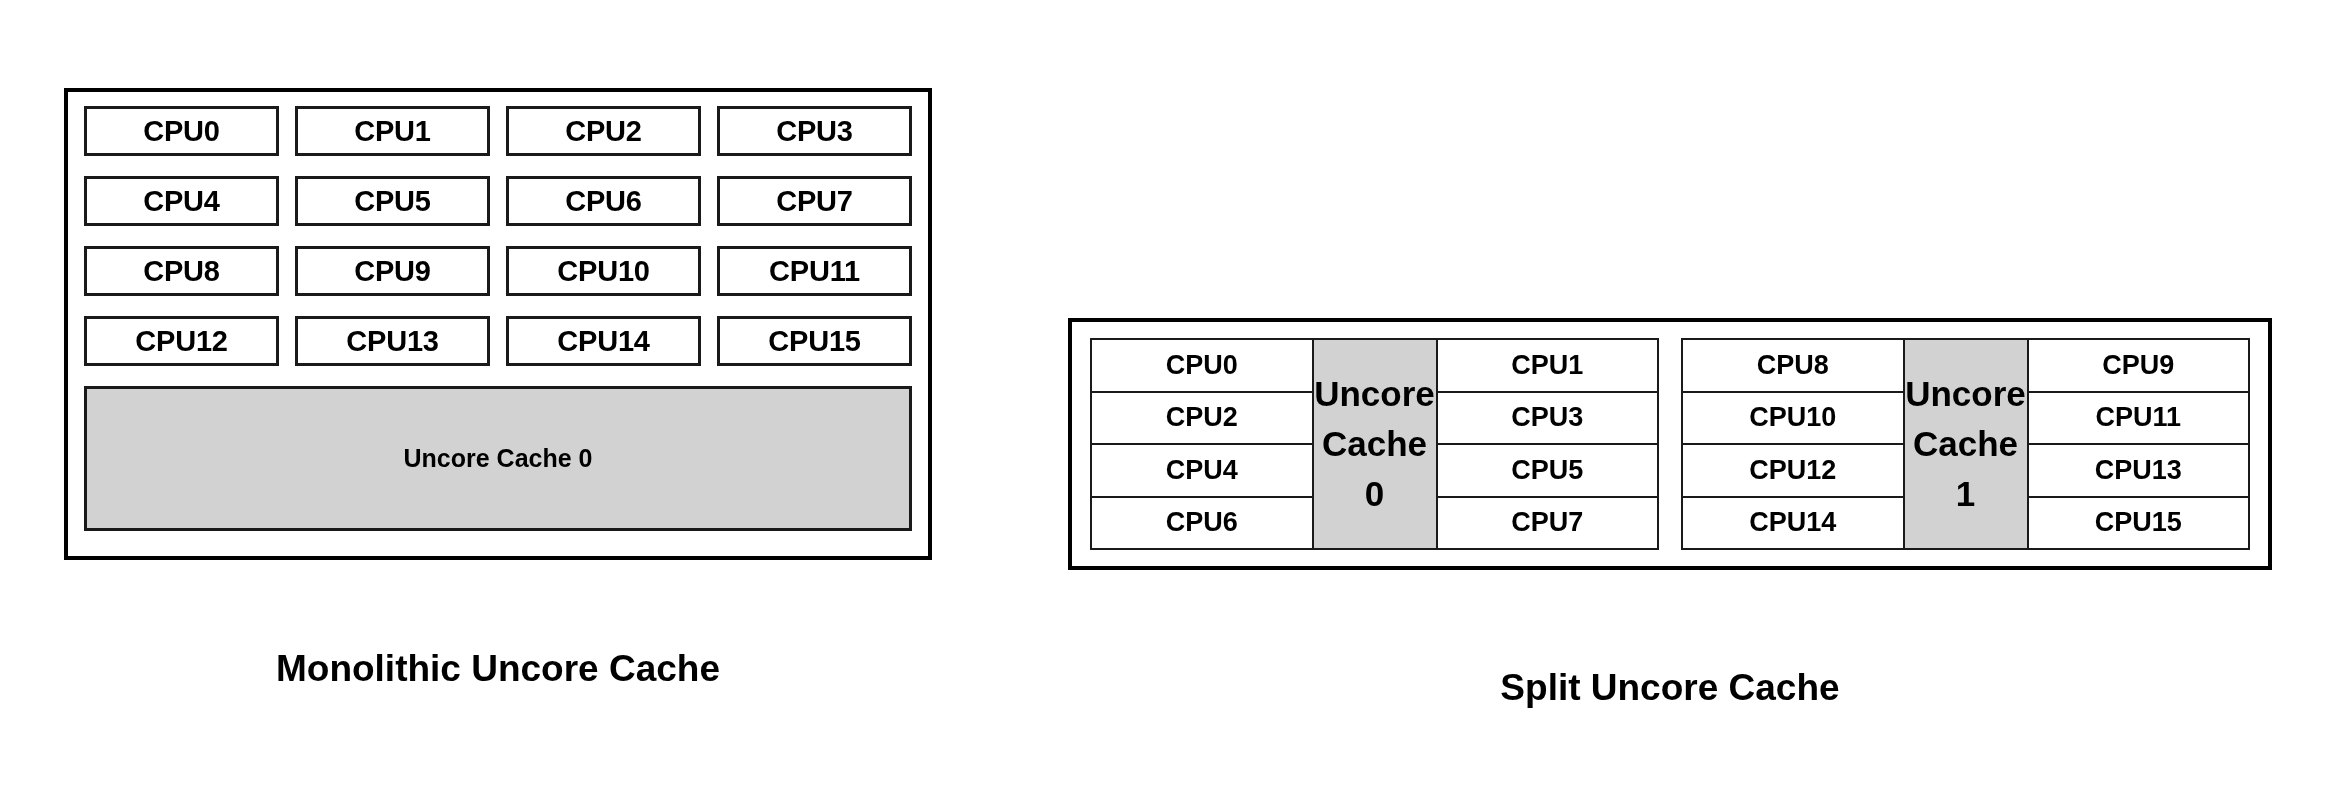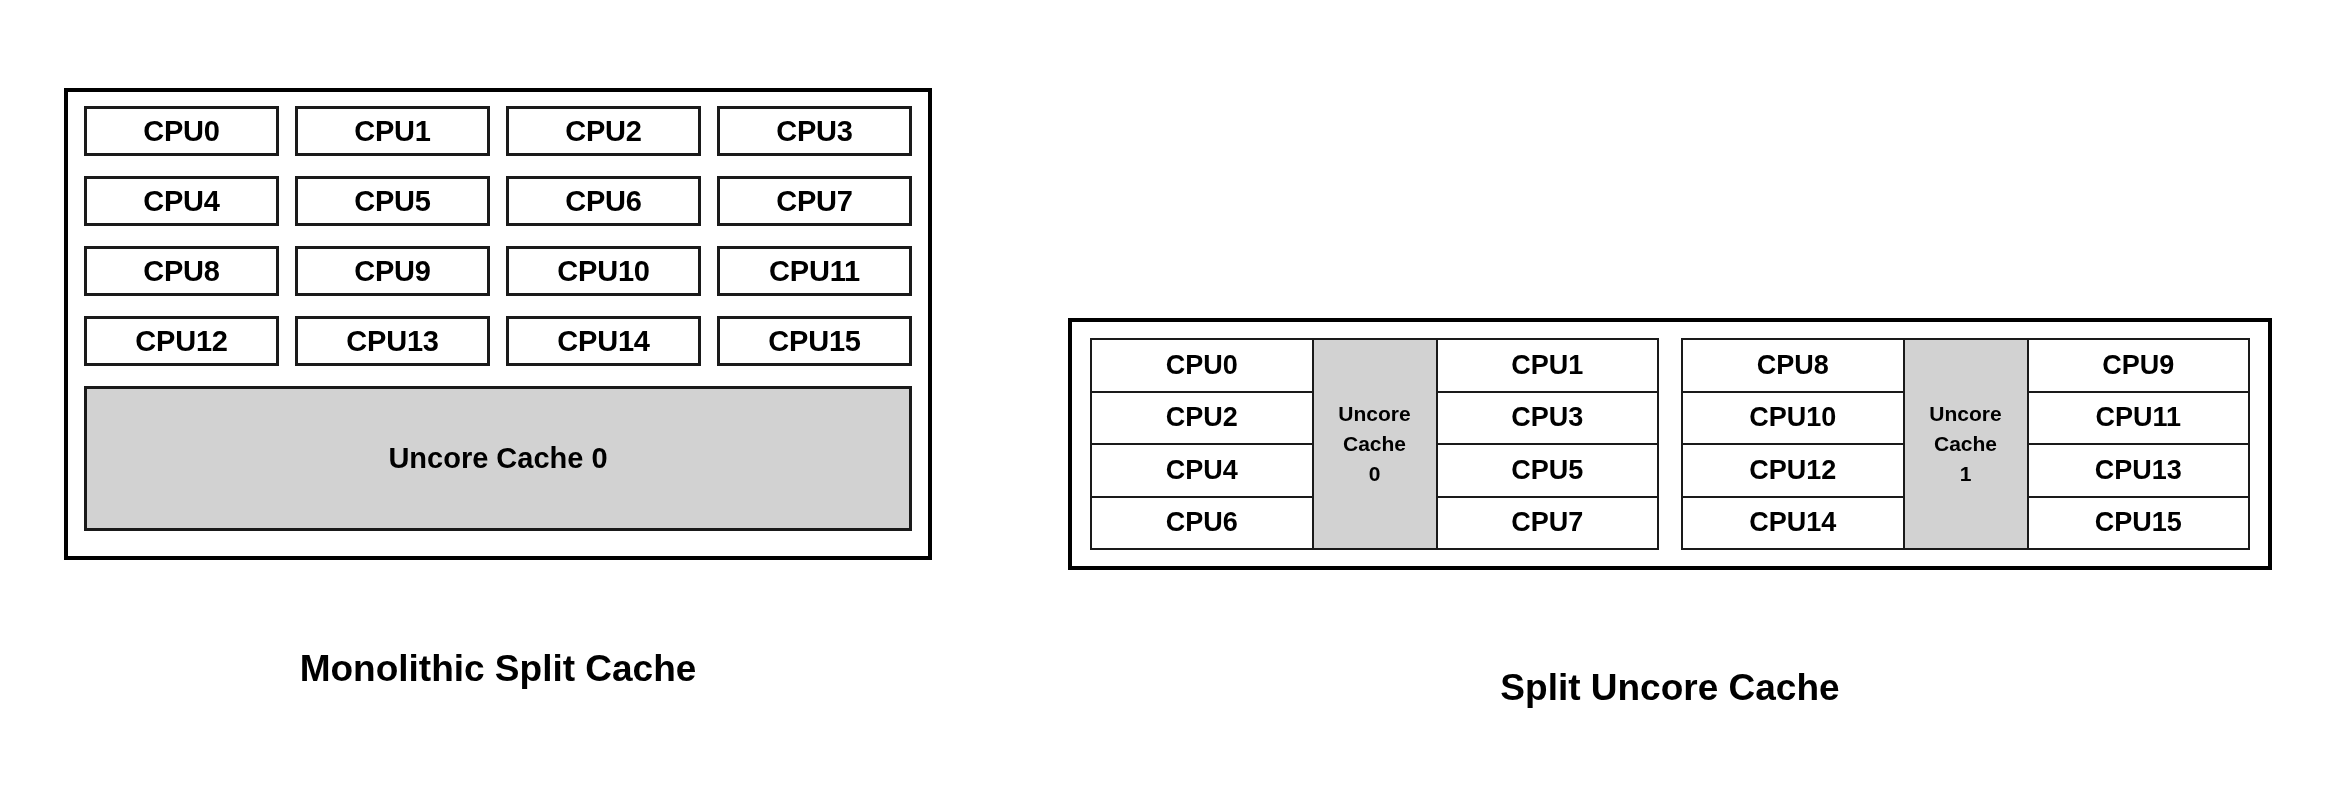--- a/index.html
+++ b/index.html
@@ -50,21 +50,21 @@
     box-sizing: border-box;
   }
   #mono-uncore-block {
     margin-top: 6px;
     height: 145px;
     border: 3px solid #1a1a1a;
     background: #d2d2d2;
     display: flex;
     align-items: center;
     justify-content: center;
-    font-size: 29px;
+    font-size: 25px;
     font-weight: 700;
     color: #000000;
     box-sizing: border-box;
   }
 
   
   #split-figure {
     position: absolute;
     left: 1068px;
     top: 318px;
@@ -109,21 +109,21 @@
   }
   .uncore-column {
     flex: 0 0 126px;
     background: #d2d2d2;
     border-left: 2px solid #1a1a1a;
     border-right: 2px solid #1a1a1a;
     display: flex;
     flex-direction: column;
     align-items: center;
     justify-content: center;
-    font-size: 21px;
+    font-size: 35px;
     font-weight: 700;
     color: #000000;
     line-height: 1.42;
     text-align: center;
     box-sizing: border-box;
   }
 
   
   .caption {
     position: absolute;
@@ -176,21 +176,21 @@
       <div class="mono-cell">CPU12</div>
       <div class="mono-cell">CPU13</div>
       <div class="mono-cell">CPU14</div>
       <div class="mono-cell">CPU15</div>
     </div>
 
     <div id="mono-uncore-block">Uncore Cache 0</div>
   </div>
 </div>
 
-<div class="caption" id="caption-monolithic">Monolithic Split Cache</div>
+<div class="caption" id="caption-monolithic">Monolithic Uncore Cache</div>
 
 <div id="split-figure">
   <div id="split-outer">
 
     <div class="split-cluster">
       <div class="cpu-column">
         <div class="split-cell">CPU0</div>
         <div class="split-cell">CPU2</div>
         <div class="split-cell">CPU4</div>
         <div class="split-cell">CPU6</div>

